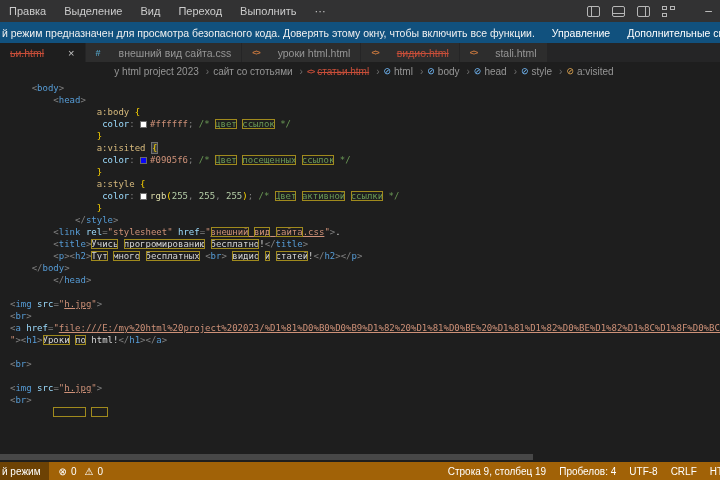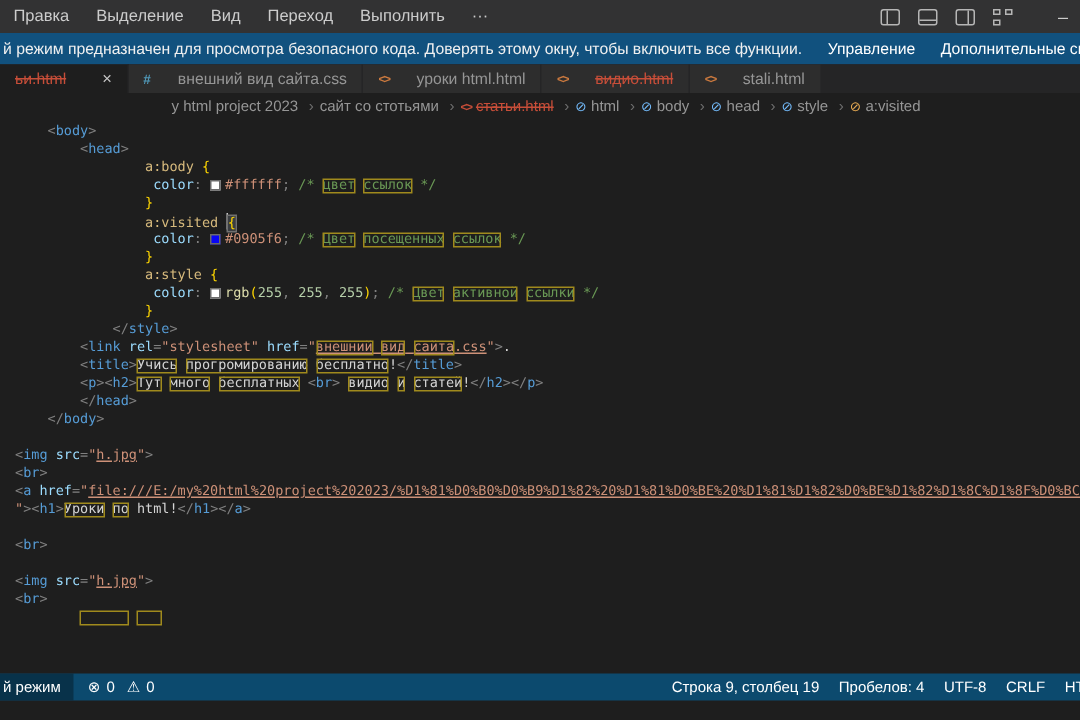--- a/index.html
+++ b/index.html
@@ -60,21 +60,21 @@
   .k-m { outline:1px solid #707070; background:#3a3d41; }
   .k-w, .k-v { display:inline-block; width:7px; height:7px; margin-right:3px;
                border:1px solid #6b6b6b; vertical-align:-1px; }
   .k-w { background:#ffffff; } .k-v { background:#0905f6; }
   .k-i { display:inline-block; width:0; height:11px; border-left:1px solid #c6c6c6;
          vertical-align:-2px; }
   .hscroll { position:absolute; left:0; bottom:2px; width:74%; height:6px;
              background:rgba(121,121,121,0.45); }
 
   
-  .statusbar { position:absolute; left:0; right:0; bottom:13px; height:18px; background:#0c4a6e;
+  .statusbar { position:absolute; left:0; right:0; bottom:0; height:18px; background:#a16207;
                color:#ffffff; font-size:10px; display:flex; align-items:center; overflow:hidden; }
   .sb-trust { background:rgba(0,0,0,0.32); height:18px; display:flex; align-items:center;
               padding:0 8px 0 2px; }
   .sb-prob { display:flex; align-items:center; gap:4px; margin-left:10px; }
   .sb-right { position:absolute; right:-17px; display:flex; gap:13px; white-space:nowrap; }
   .sb-right span { cursor:pointer; }
 </style>
 </head>
 <body>
 
@@ -188,22 +188,22 @@
       <div class="cl"><span class="k-t">                </span><span class="k-e">a:visited</span><span class="k-t"> </span><span class="k-i"></span><span class="k-b k-m">{</span></div>
       <div class="cl"><span class="k-t">                 </span><span class="k-r">color</span><span class="k-p">:</span><span class="k-t"> </span><span class="k-v"></span><span class="k-s">#0905f6</span><span class="k-p">;</span><span class="k-t"> </span><span class="k-c">/* </span><span class="k-c k-u">Цвет</span><span class="k-c"> </span><span class="k-c k-u">посещенных</span><span class="k-c"> </span><span class="k-c k-u">ссылок</span><span class="k-c"> */</span></div>
       <div class="cl"><span class="k-t">                </span><span class="k-b">}</span></div>
       <div class="cl"><span class="k-t">                </span><span class="k-e">a:style</span><span class="k-t"> </span><span class="k-b">{</span></div>
       <div class="cl"><span class="k-t">                 </span><span class="k-r">color</span><span class="k-p">:</span><span class="k-t"> </span><span class="k-w"></span><span class="k-f">rgb</span><span class="k-b">(</span><span class="k-n">255</span><span class="k-p">,</span><span class="k-t"> </span><span class="k-n">255</span><span class="k-p">,</span><span class="k-t"> </span><span class="k-n">255</span><span class="k-b">)</span><span class="k-p">;</span><span class="k-t"> </span><span class="k-c">/* </span><span class="k-c k-u">Цвет</span><span class="k-c"> </span><span class="k-c k-u">активной</span><span class="k-c"> </span><span class="k-c k-u">ссылки</span><span class="k-c"> */</span></div>
       <div class="cl"><span class="k-t">                </span><span class="k-b">}</span></div>
       <div class="cl"><span class="k-t">            </span><span class="k-p">&lt;/</span><span class="k-g">style</span><span class="k-p">&gt;</span></div>
       <div class="cl"><span class="k-t">        </span><span class="k-p">&lt;</span><span class="k-g">link</span><span class="k-t"> </span><span class="k-a">rel</span><span class="k-p">=</span><span class="k-s">"stylesheet"</span><span class="k-t"> </span><span class="k-a">href</span><span class="k-p">=</span><span class="k-s">"</span><span class="k-l k-u">внешний</span><span class="k-l"> </span><span class="k-l k-u">вид</span><span class="k-l"> </span><span class="k-l k-u">сайта</span><span class="k-l">.css</span><span class="k-s">"</span><span class="k-p">&gt;</span><span class="k-t">.</span></div>
       <div class="cl"><span class="k-t">        </span><span class="k-p">&lt;</span><span class="k-g">title</span><span class="k-p">&gt;</span><span class="k-t k-u">Учись</span><span class="k-t"> </span><span class="k-t k-u">прогромированию</span><span class="k-t"> </span><span class="k-t k-u">бесплатно</span><span class="k-t">!</span><span class="k-p">&lt;/</span><span class="k-g">title</span><span class="k-p">&gt;</span></div>
       <div class="cl"><span class="k-t">        </span><span class="k-p">&lt;</span><span class="k-g">p</span><span class="k-p">&gt;&lt;</span><span class="k-g">h2</span><span class="k-p">&gt;</span><span class="k-t k-u">Тут</span><span class="k-t"> </span><span class="k-t k-u">много</span><span class="k-t"> </span><span class="k-t k-u">бесплатных</span><span class="k-t"> </span><span class="k-p">&lt;</span><span class="k-g">br</span><span class="k-p">&gt;</span><span class="k-t"> </span><span class="k-t k-u">видио</span><span class="k-t"> </span><span class="k-t k-u">и</span><span class="k-t"> </span><span class="k-t k-u">статей</span><span class="k-t">!</span><span class="k-p">&lt;/</span><span class="k-g">h2</span><span class="k-p">&gt;&lt;/</span><span class="k-g">p</span><span class="k-p">&gt;</span></div>
+      <div class="cl"><span class="k-t">    </span><span class="k-p">&lt;/</span><span class="k-g">body</span><span class="k-p">&gt;</span></div>
       <div class="cl"><span class="k-t">        </span><span class="k-p">&lt;/</span><span class="k-g">head</span><span class="k-p">&gt;</span></div>
-      <div class="cl"><span class="k-t">    </span><span class="k-p">&lt;/</span><span class="k-g">body</span><span class="k-p">&gt;</span></div>
       <div class="cl"></div>
       <div class="cl"><span class="k-p">&lt;</span><span class="k-g">img</span><span class="k-t"> </span><span class="k-a">src</span><span class="k-p">=</span><span class="k-s">"</span><span class="k-l">h.jpg</span><span class="k-s">"</span><span class="k-p">&gt;</span></div>
       <div class="cl"><span class="k-p">&lt;</span><span class="k-g">br</span><span class="k-p">&gt;</span></div>
       <div class="cl"><span class="k-p">&lt;</span><span class="k-g">a</span><span class="k-t"> </span><span class="k-a">href</span><span class="k-p">=</span><span class="k-s">"</span><span class="k-l">file:///E:/my%20html%20project%202023/%D1%81%D0%B0%D0%B9%D1%82%20%D1%81%D0%BE%20%D1%81%D1%82%D0%BE%D1%82%D1%8C%D1%8F%D0%BC%D0%B8/%D1%8</span></div>
       <div class="cl"><span class="k-s">"</span><span class="k-p">&gt;</span><span class="k-p">&lt;</span><span class="k-g">h1</span><span class="k-p">&gt;</span><span class="k-t k-u">Уроки</span><span class="k-t"> </span><span class="k-t k-u">по</span><span class="k-t"> </span><span class="k-t">html!</span><span class="k-p">&lt;/</span><span class="k-g">h1</span><span class="k-p">&gt;&lt;/</span><span class="k-g">a</span><span class="k-p">&gt;</span></div>
       <div class="cl"></div>
       <div class="cl"><span class="k-p">&lt;</span><span class="k-g">br</span><span class="k-p">&gt;</span></div>
       <div class="cl"></div>
       <div class="cl"><span class="k-p">&lt;</span><span class="k-g">img</span><span class="k-t"> </span><span class="k-a">src</span><span class="k-p">=</span><span class="k-s">"</span><span class="k-l">h.jpg</span><span class="k-s">"</span><span class="k-p">&gt;</span></div>
       <div class="cl"><span class="k-p">&lt;</span><span class="k-g">br</span><span class="k-p">&gt;</span></div>

